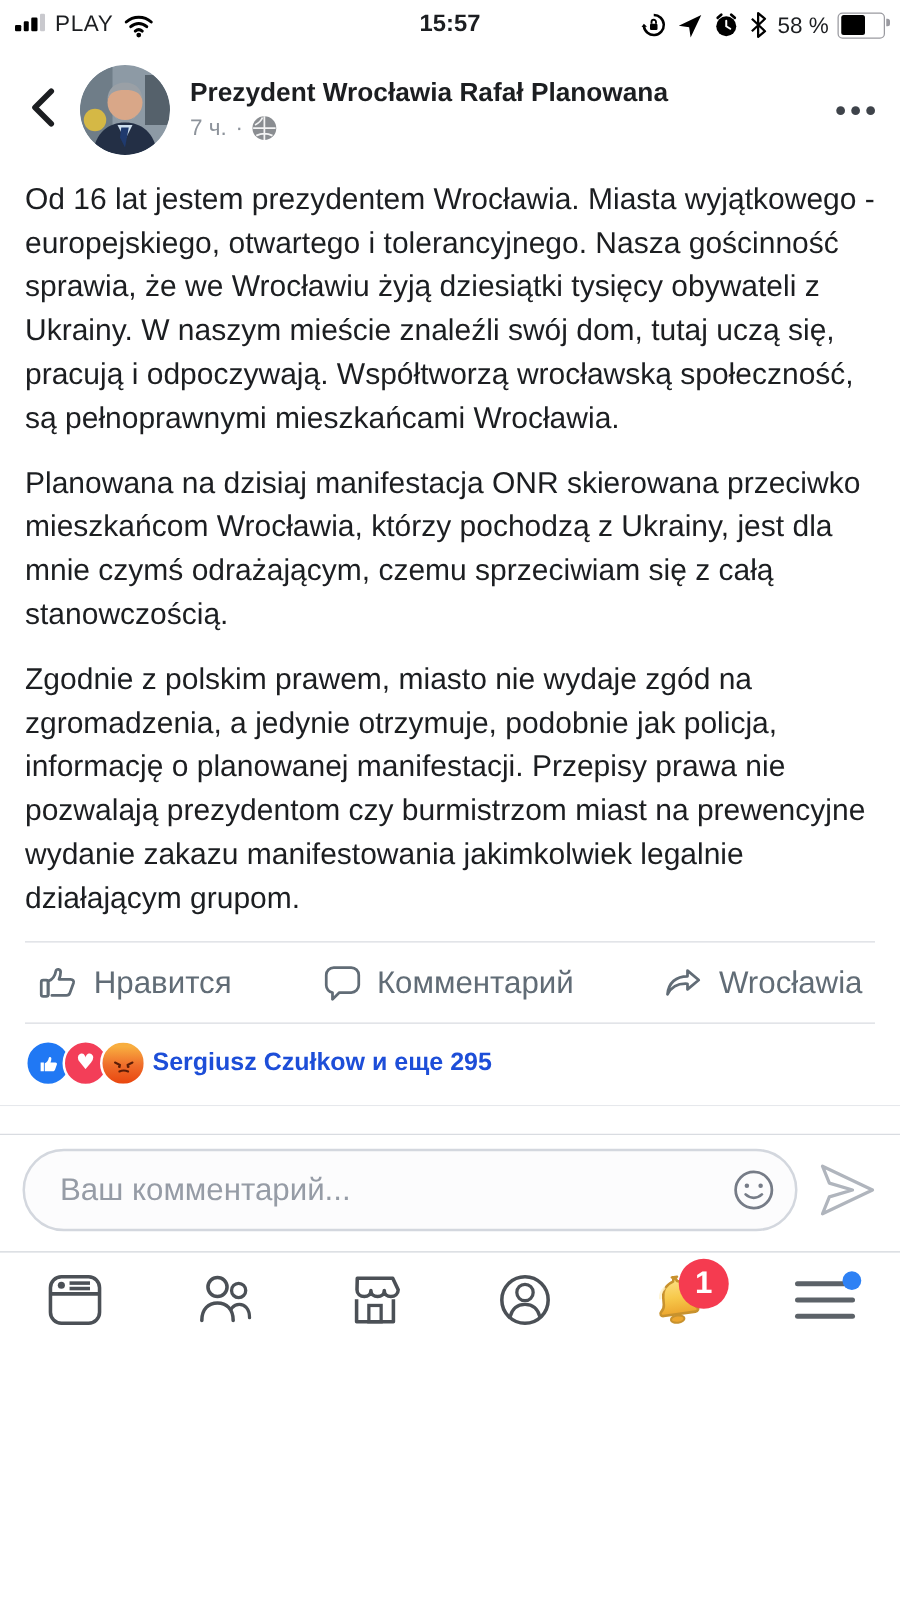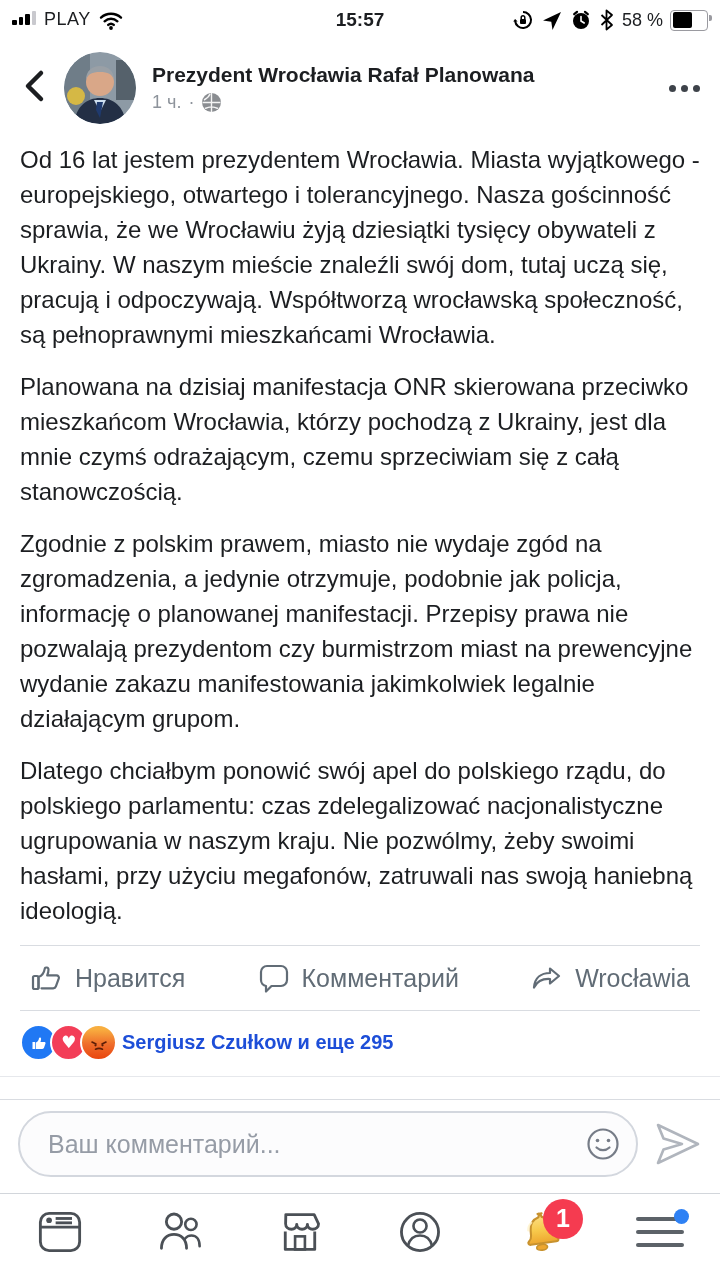--- a/index.html
+++ b/index.html
@@ -146,40 +146,39 @@
           <path d="M33 50h6l-3 16-4-8Z" fill="#1f3a6e"></path>
           <circle cx="36" cy="30" r="14" fill="#d9a788"></circle>
           <path d="M22 28c0-9 6-14 14-14s14 5 14 14c-2-6-6-8-14-8s-12 2-14 8Z" fill="#9aa0a6"></path>
           <path d="M26 38c2 5 6 8 10 8s8-3 10-8c-2 4-5 8-10 8s-8-4-10-8Z" fill="#b9b3ad"></path>
         </g>
       </svg>
     </div>
     <div class="htext">
       <div class="title">Prezydent Wrocławia Rafał Planowana</div>
       <div class="meta">
-        <span>1 ч.</span>
+        <span>7 ч.</span>
         <span>·</span>
         <svg width="21" height="21" viewBox="0 0 21 21">
           <circle cx="10.5" cy="10.5" r="9.5" fill="#8a8d91"></circle>
           <path d="M3 8c3-1.5 5-3.5 6-6M10.5 1v19M1.5 10.5h18M4 16.5c4-2 9-2 13 0" stroke="#fff" stroke-width="1.4" fill="none" opacity="0.9"></path>
         </svg>
       </div>
     </div>
     <div class="more">
         <i></i>
         <i></i>
         <i></i>
       </div>
   </div>
 
   <div class="post">
     <p>Od 16 lat jestem prezydentem Wrocławia. Miasta wyjątkowego - europejskiego, otwartego i tolerancyjnego. Nasza gościnność sprawia, że we Wrocławiu żyją dziesiątki tysięcy obywateli z Ukrainy. W naszym mieście znaleźli swój dom, tutaj uczą się, pracują i odpoczywają. Współtworzą wrocławską społeczność, są pełnoprawnymi mieszkańcami Wrocławia.</p>
     <p>Planowana na dzisiaj manifestacja ONR skierowana przeciwko mieszkańcom Wrocławia, którzy pochodzą z Ukrainy, jest dla mnie czymś odrażającym, czemu sprzeciwiam się z całą stanowczością.</p>
     <p>Zgodnie z polskim prawem, miasto nie wydaje zgód na zgromadzenia, a jedynie otrzymuje, podobnie jak policja, informację o planowanej manifestacji. Przepisy prawa nie pozwalają prezydentom czy burmistrzom miast na prewencyjne wydanie zakazu manifestowania jakimkolwiek legalnie działającym grupom.</p>
-    <p>Dlatego chciałbym ponowić swój apel do polskiego rządu, do polskiego parlamentu: czas zdelegalizować nacjonalistyczne ugrupowania w naszym kraju. Nie pozwólmy, żeby swoimi hasłami, przy użyciu megafonów, zatruwali nas swoją haniebną ideologią.</p>
   </div>
 
   <hr class="divider">
 
   <div class="actions">
     <button class="action">
       <svg width="34" height="34" viewBox="0 0 34 34">
         <rect x="3" y="15" width="5.5" height="13" rx="1.5" fill="none" stroke="#616c76" stroke-width="2.2"></rect>
         <path d="M8.5 27V16c3.2-1.2 5.6-4.2 6.2-8.2.3-2 3.8-1.7 3.8.8 0 2.1-.5 4.1-1.3 5.8h9.3c1.7 0 2.8 1.4 2.3 3l-2.9 8c-.4 1.2-1.5 1.9-2.7 1.9H11.5" fill="none" stroke="#616c76" stroke-width="2.2" stroke-linejoin="round" stroke-linecap="round"></path>
       </svg>

